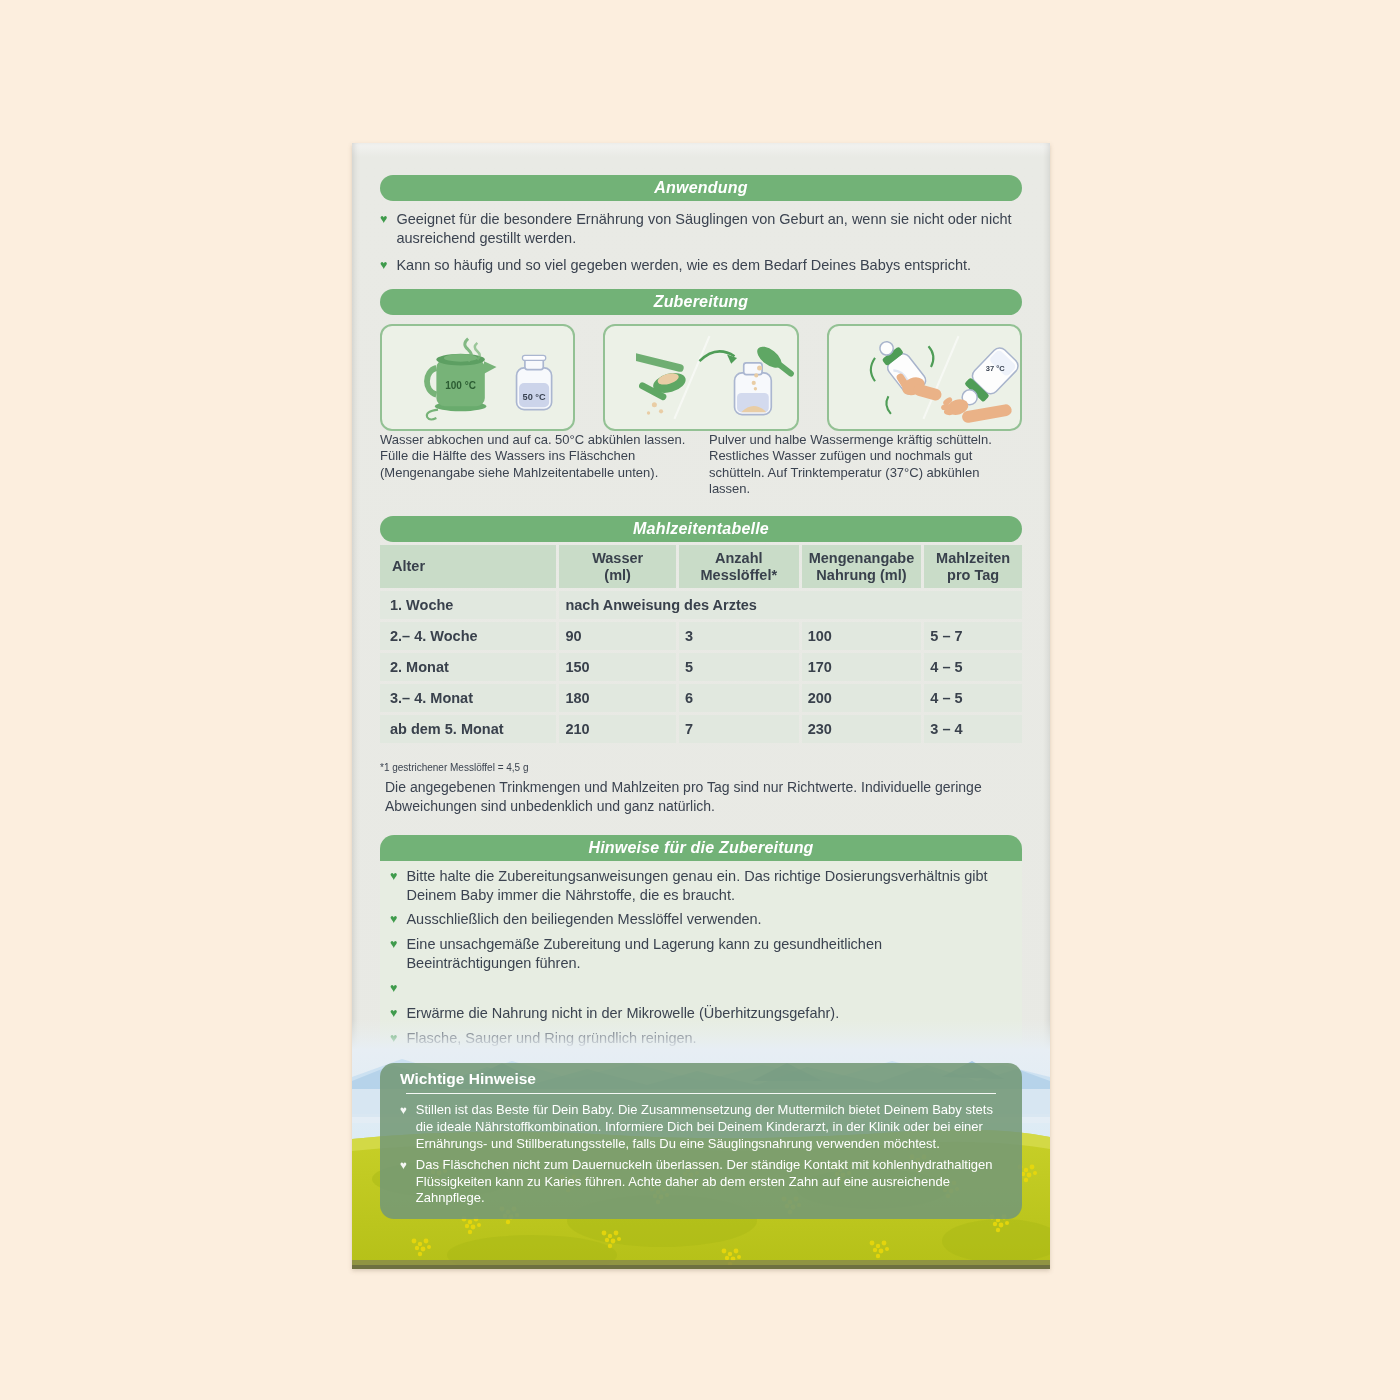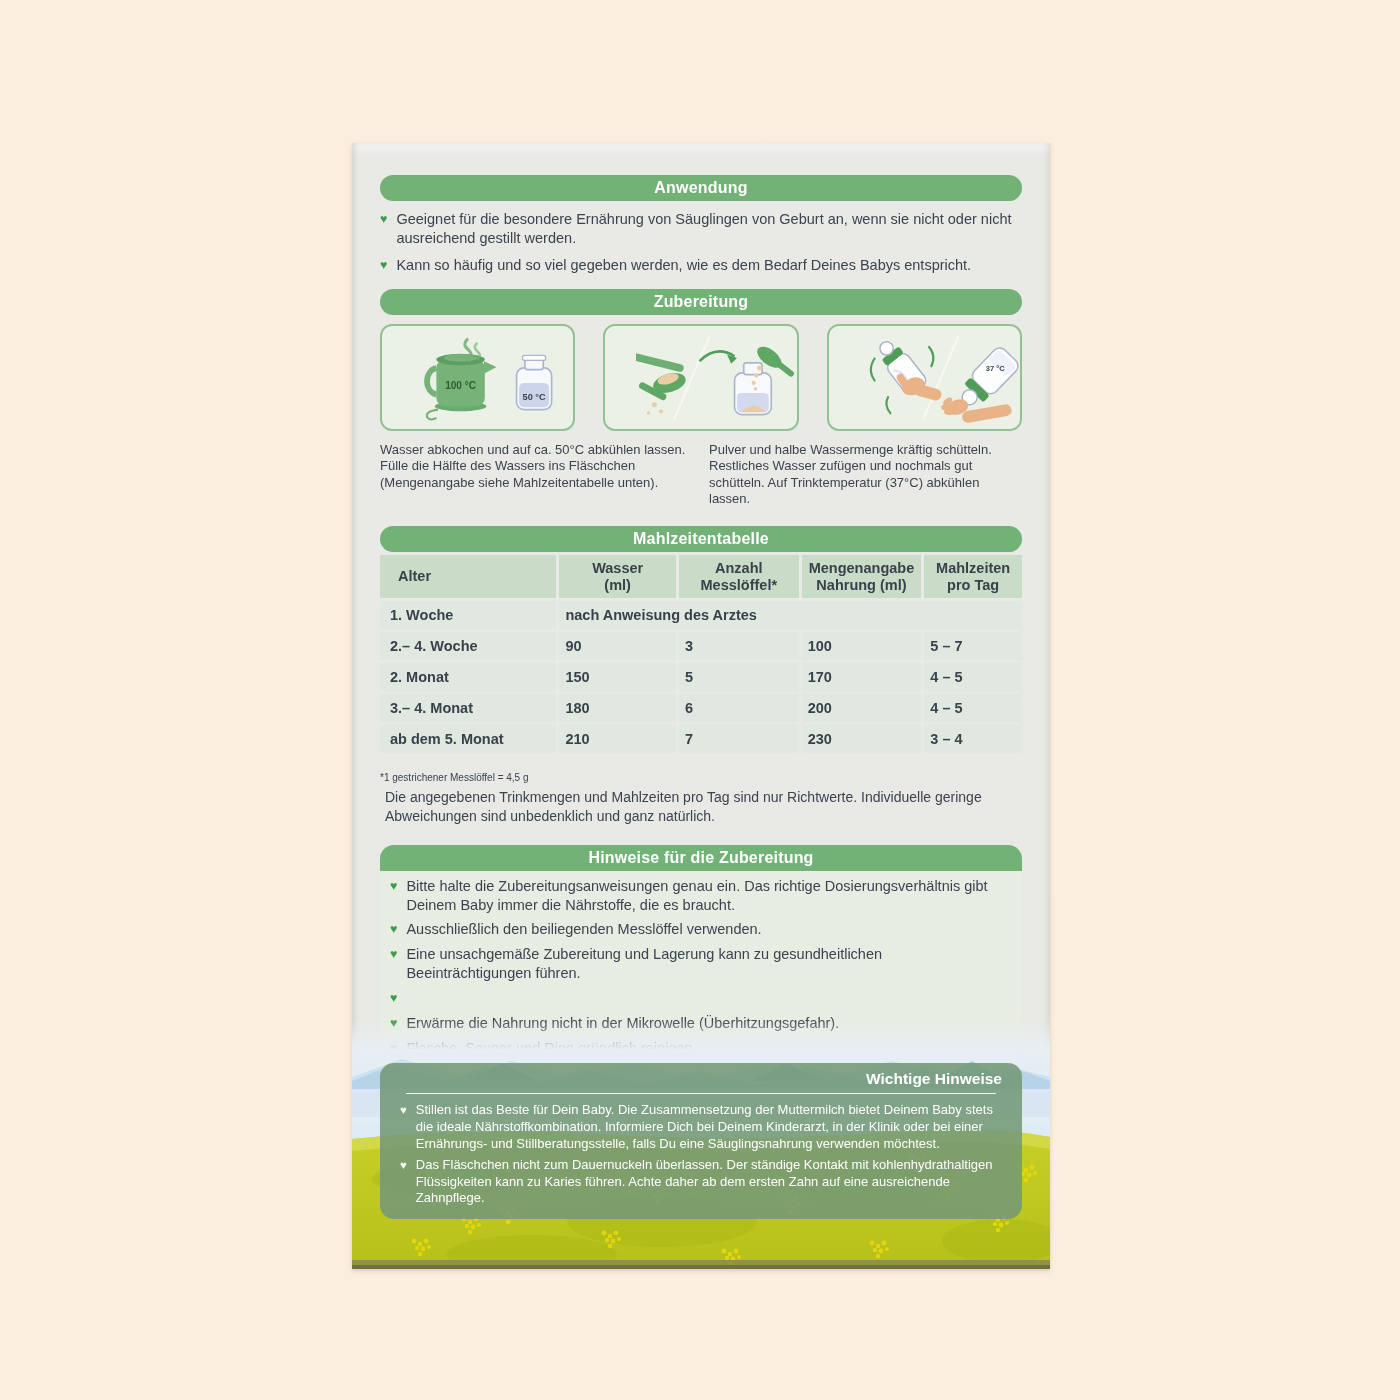--- a/index.html
+++ b/index.html
@@ -14,68 +14,68 @@
     position:absolute;left:352px;top:143px;width:698px;height:1126px;
     background:linear-gradient(#f3f3f1 0,#e9eae5 14px,#e8e9e4 100%);
     box-shadow:0 2px 4px rgba(120,100,70,.25),
                inset 5px 0 7px -4px rgba(0,0,0,.14),
                inset -5px 0 7px -4px rgba(0,0,0,.12);
   }
   .content{position:absolute;inset:0;padding:0 28px;z-index:1;}
   .gbar{
     height:26px;background:#72b277;border-radius:14px;
     color:#fff;font-weight:bold;font-size:16px;letter-spacing:.2px;
-    display:flex;align-items:center;justify-content:center;
+    display:flex;align-items:center;justify-content:center;font-style:italic;
   }
   .gbar.flat-bottom{border-radius:14px 14px 0 0;}
   .bitem{display:flex;gap:9px;font-size:14.5px;line-height:1.3;color:#3b4350;}
   .heart{color:#3f9b4c;font-size:12.5px;line-height:1.5;flex:0 0 auto;}
   .anw-bar{margin-top:32px;}
   .anw-b1{margin-top:9px;}
   .anw-b2{margin-top:8px;}
   .zub-bar{margin-top:14px;}
   .steps{display:flex;gap:28px;margin-top:9px;}
   .step-panel{
     flex:1;height:103px;background:#ecf1e7;
     border:2px solid #93c194;border-radius:12px;
     position:relative;overflow:hidden;padding-left:31px;
   }
   .step-panel svg{display:block;width:100%;height:100%;}
-  .captions{display:flex;gap:16px;margin-top:11px;}
+  .captions{display:flex;gap:16px;margin-top:1px;}
   .caption{flex:1;font-size:13px;line-height:1.28;color:#3b4350;}
   .tab-bar{margin-top:18px;}
   table.mtable{
     border-collapse:separate;border-spacing:3px;
     width:calc(100% + 6px);margin:0 -3px;
     font-size:14.5px;color:#39414c;
   }
   .mtable th{
     background:#c9dcc8;font-weight:bold;white-space:pre-line;
     padding:5px 6px;vertical-align:middle;text-align:center;line-height:1.15;
   }
-  .mtable th.col-alter{text-align:left;padding-left:18px;}
+  .mtable th.col-alter{text-align:left;padding-left:12px;}
   .mtable td{background:#e1e8df;padding:6px 6px;text-align:left;font-weight:bold;}
   .mtable td.label{text-align:left;font-weight:bold;padding-left:10px;}
   .footnote{margin-top:16px;font-size:10px;color:#3b4350;}
   .tnote{margin-top:5px;margin-left:5px;font-size:14px;line-height:1.3;color:#3b4350;}
   .hpanel{
     margin-top:20px;background:#e7ede2;border-radius:14px;
     padding:0 12px 10px 10px;
   }
   .hpanel .gbar{margin:0 -12px 0 -10px;}
   .hpanel .bitem{margin-top:6px;}
   .hpanel .bitem:first-of-type{margin-top:7px;}
   .scenery{position:absolute;left:0;right:0;bottom:0;height:250px;z-index:2;overflow:hidden;}
   .scenery svg{display:block;width:698px;height:250px;}
   .wpanel{
     position:absolute;left:28px;right:28px;top:920px;z-index:3;
     background:rgba(116,152,118,.88);border-radius:14px;
     padding:7px 20px 12px;
   }
-  .wtitle{text-align:right;color:#fff;font-weight:bold;font-size:15.5px;}
+  .wtitle{text-align:left;color:#fff;font-weight:bold;font-size:15.5px;}
   .wrule{border:0;border-top:1.6px solid rgba(255,255,255,.92);margin:5px 6px 8px;}
   .wpanel .bitem{font-size:13px;line-height:1.3;color:#fff;margin-top:4px;}
   .wpanel .heart{color:rgba(255,255,255,.92);font-size:11.5px;}
 </style>
 </head>
 <body>
 
 <div class="box">
   <div class="content">
 

